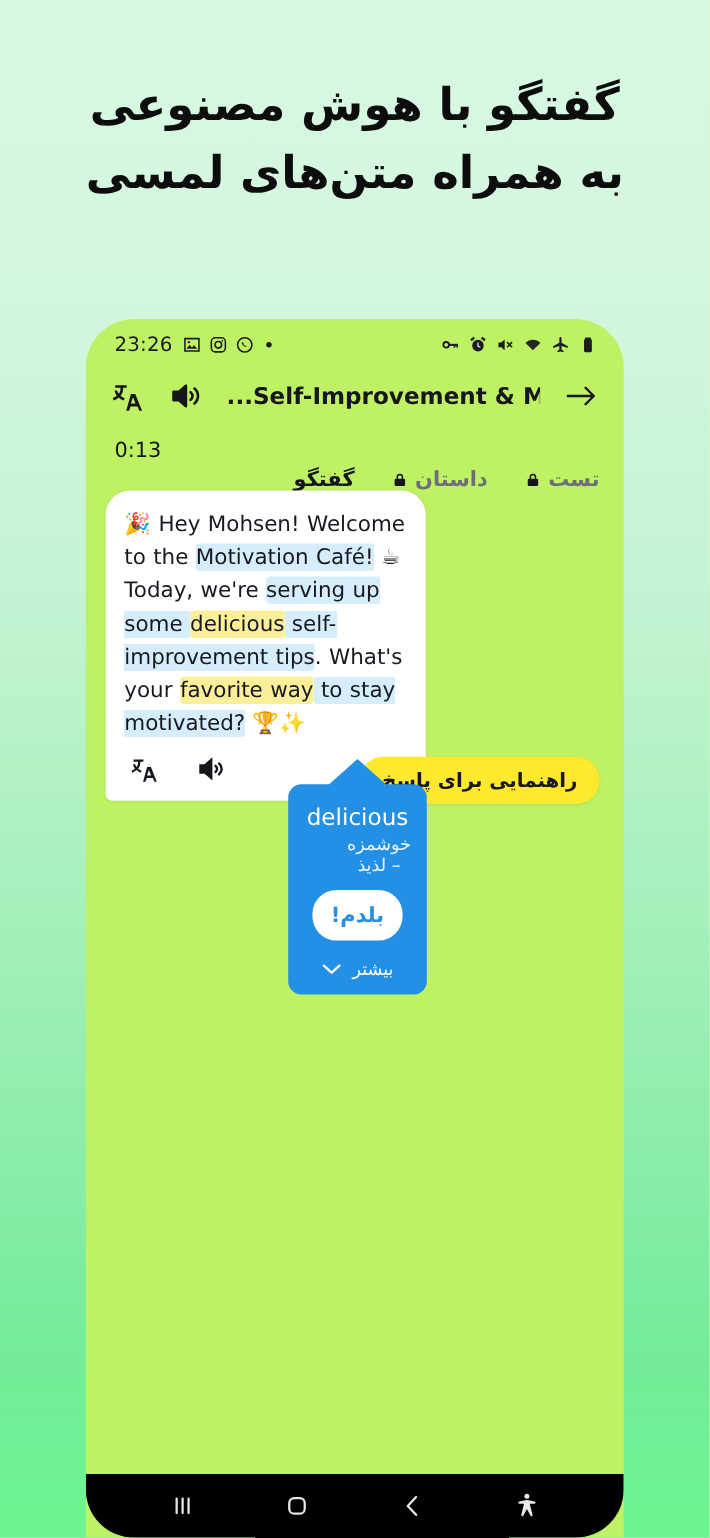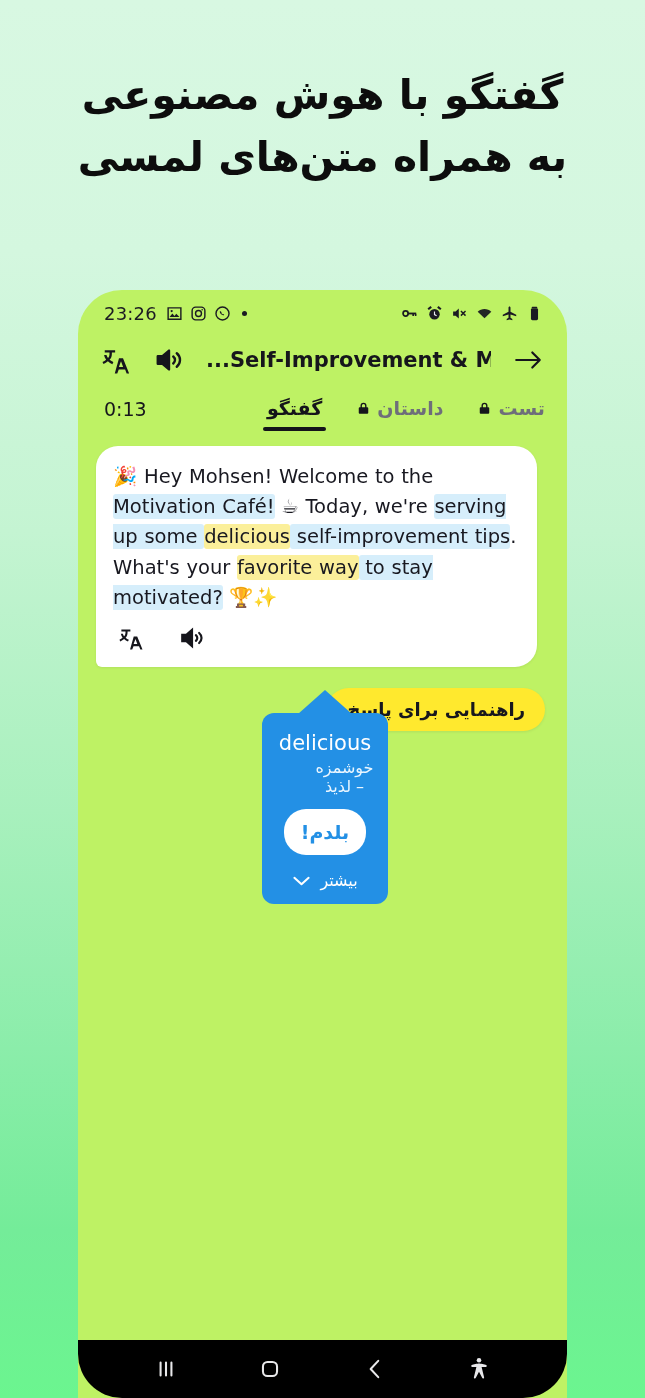--- a/index.html
+++ b/index.html
@@ -71,20 +71,21 @@
     overflow: hidden;
   }
   .tb-arrow { width: 30px; height: 24px; flex: 0 0 auto; }
 
   
   .tabsrow {
     height: 50px;
     display: flex; align-items: flex-start;
     padding: 4px 22px 0 26px;
     direction: ltr;
+    flex-direction: column;
   }
   .timer { font-size: 19px; color: #16161c; font-weight: 500; padding-top: 6px; }
   .tabs {
     margin-left: auto;
     display: flex; flex-direction: row-reverse;
     align-items: flex-start;
     gap: 34px;
     direction: rtl;
   }
   .tab {
@@ -102,21 +103,21 @@
     background: #14141a; border-radius: 2px;
   }
   .lock-ic { width: 15px; height: 17px; display: block; }
 
   
   .chat { position: relative; padding: 8px 0 0 0; height: 838px; }
 
   .bubble {
     position: absolute;
     left: 18px; top: 8px;
-    width: 441px;
+    width: 291px;
     background: #ffffff;
     border-radius: 22px 22px 22px 6px;
     padding: 16px 17px 6px 17px;
     box-shadow: 0 1px 3px rgba(0,0,0,.07);
   }
   .bubble-text {
     font-size: 19.5px;
     line-height: 1.55;
     color: #181820;
     word-spacing: .5px;

